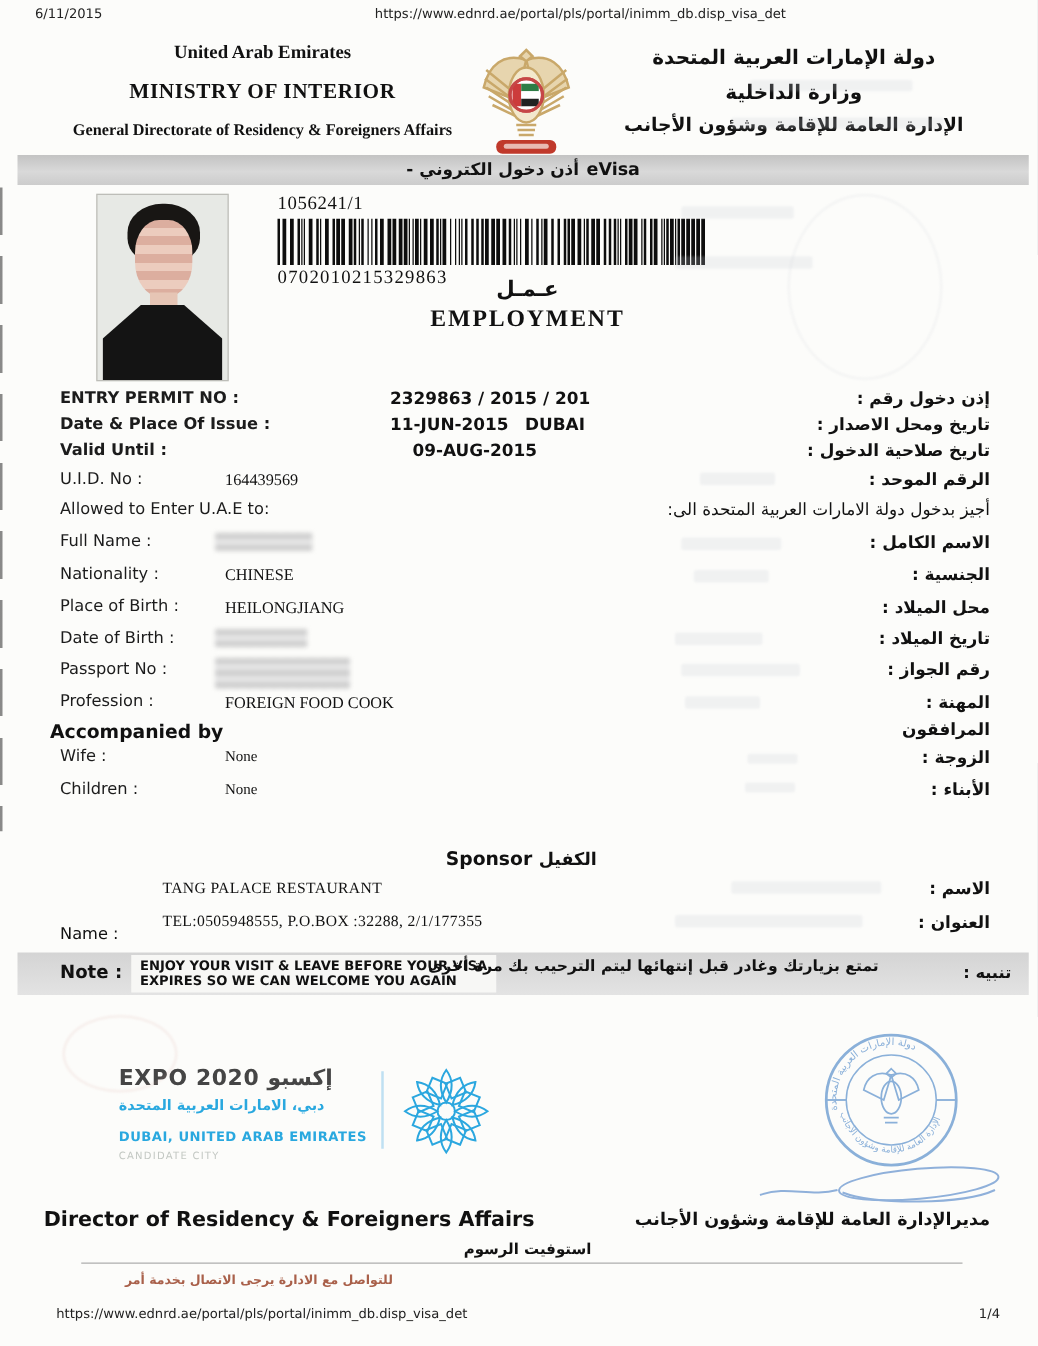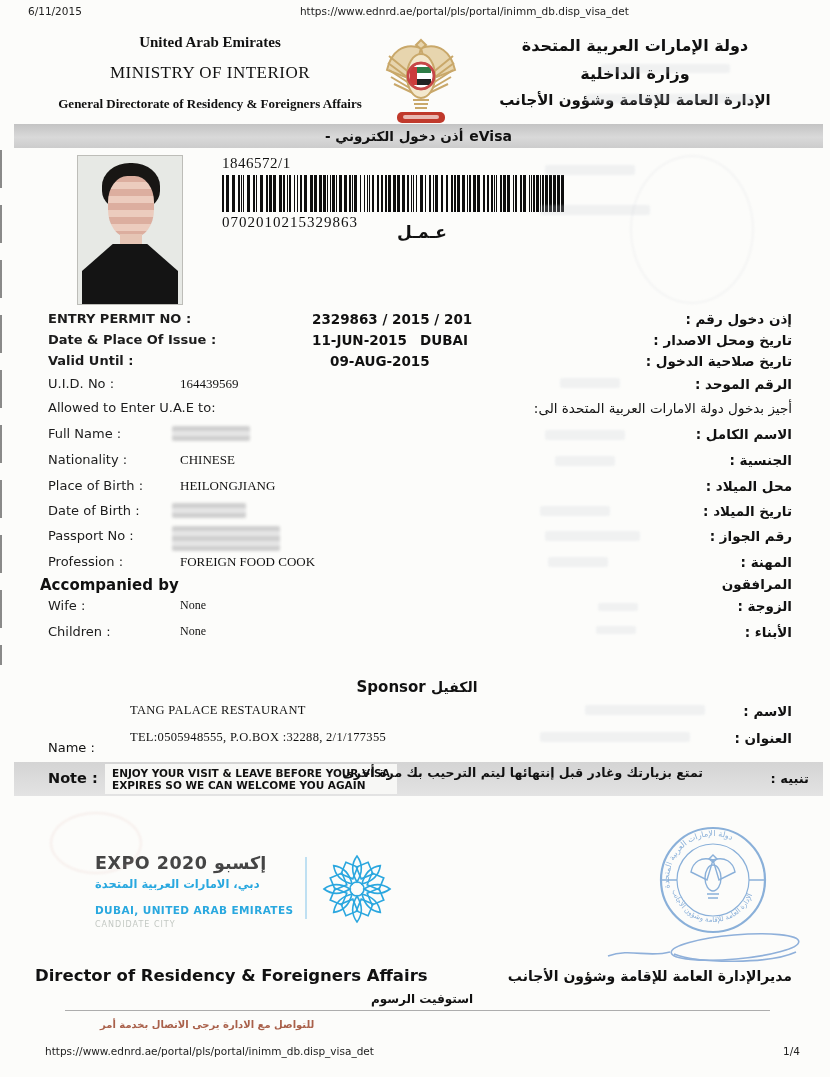--- a/index.html
+++ b/index.html
@@ -8,21 +8,21 @@
   .abs{position:absolute;}
   .serif{font-family:"Liberation Serif","DejaVu Serif",serif;}
   .rtl{direction:rtl;}
 
   
   .meta{font-size:10.5px;color:#222;}
 
   
   .hdr-en{left:30px;top:34px;width:360px;text-align:center;}
   .hdr-en .l1{font-size:15px;font-weight:bold;}
-  .hdr-en .l2{font-size:17px;font-weight:normal;margin-top:12px;letter-spacing:.5px;}
+  .hdr-en .l2{font-size:17px;font-weight:bold;margin-top:12px;letter-spacing:.5px;}
   .hdr-en .l3{font-size:13px;font-weight:bold;margin-top:13px;}
   .hdr-ar{right:30px;top:36px;width:330px;text-align:center;direction:rtl;}
   .hdr-ar div{font-weight:bold;}
   .hdr-ar .a1{font-size:16px;}
   .hdr-ar .a2{font-size:16px;margin-top:9px;}
   .hdr-ar .a3{font-size:15px;margin-top:8px;}
 
   .band{left:14px;right:7px;height:24px;background:linear-gradient(#c3c3c3,#d9d9d9 55%,#cccccc);
         display:flex;align-items:center;justify-content:center;font-weight:bold;}
   .evisa-band{top:124px;font-size:14px;}
@@ -144,21 +144,21 @@
     <span style="margin-left:6px;text-align:right;">eVisa</span>
   </div>
 
   <div class="abs photo">
     <div class="hair"></div>
     <div class="face"></div>
     <div class="neck"></div>
     <div class="shirt"></div>
   </div>
 
-  <div class="abs serif bc-num" style="left:222px;top:155px;">1846572/1</div>
+  <div class="abs serif bc-num" style="left:222px;top:155px;">1056241/1</div>
   <div class="abs" id="barcode">
       <span style="width: 2px; margin-right: 2px;"></span>
       <span style="width: 3px; margin-right: 3px;"></span>
       <span style="width: 3px; margin-right: 3px;"></span>
       <span style="width: 2px; margin-right: 1px;"></span>
       <span style="width: 1px; margin-right: 1px;"></span>
       <span style="width: 1px; margin-right: 3px;"></span>
       <span style="width: 3px; margin-right: 3px;"></span>
       <span style="width: 2px; margin-right: 1px;"></span>
       <span style="width: 1px; margin-right: 3px;"></span>
@@ -239,20 +239,21 @@
       <span style="width: 3px; margin-right: 1px;"></span>
       <span style="width: 3px; margin-right: 1px;"></span>
       <span style="width: 3px; margin-right: 1px;"></span>
       <span style="width: 3px; margin-right: 1px;"></span>
       <span style="width: 3px;"></span>
     </div>
   <div class="abs serif bc-num" style="left:222px;top:214px;letter-spacing:1px;">0702010215329863</div>
 
   <div class="abs vtitle">
     <div class="ar rtl">عـمـل</div>
+    <div class="en serif">EMPLOYMENT</div>
   </div>
 
   <div class="frow" style="top:311px">
     <span class="flabel b">ENTRY PERMIT NO :</span>
     <span class="fvalue vb">2329863 / 2015 / 201</span>
     <span class="farabic">إذن دخول رقم :</span>
   </div>
   <div class="frow" style="top:332px">
     <span class="flabel b">Date &amp; Place Of Issue :</span>
     <span class="fvalue vb">11-JUN-2015</span>

